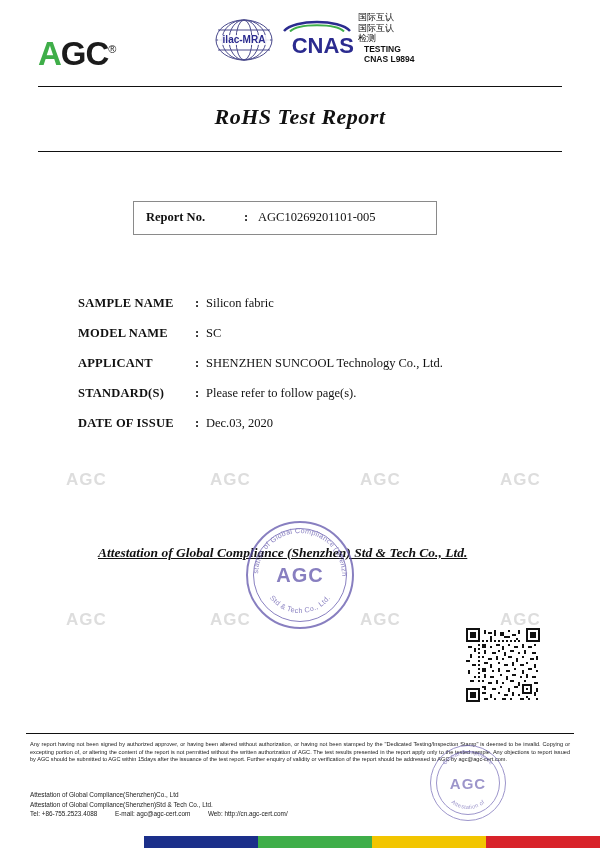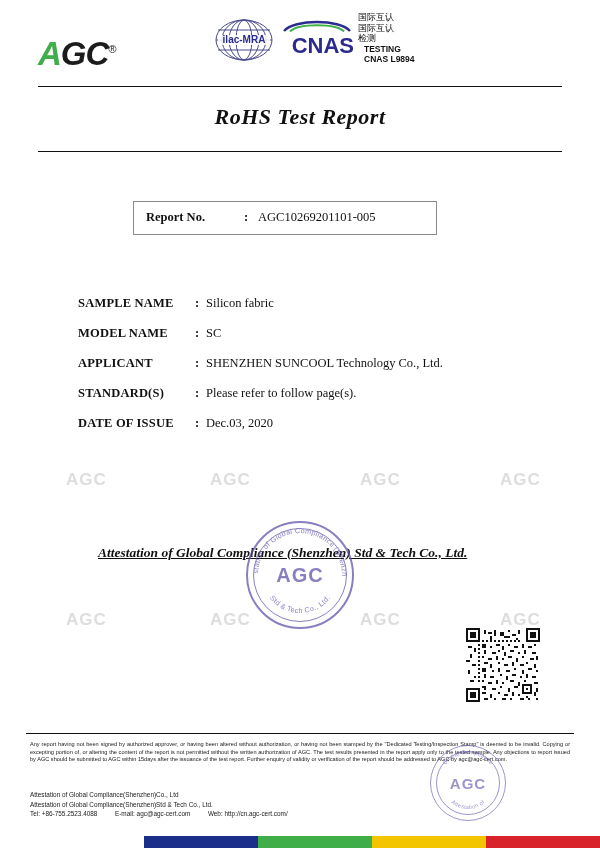--- a/index.html
+++ b/index.html
@@ -32,21 +32,20 @@
     left: 38px; top: 32px;
     width: 120px; height: 34px;
   }
   .agc-logo .agc-text {
     font-family: "Liberation Sans", sans-serif;
     font-weight: bold;
     font-size: 33px;
     letter-spacing: -1px;
     color: #1b1b1b;
     line-height: 34px;
-    font-style: italic;
   }
   .agc-logo .agc-a {
     color: #3fae49;
   }
   .agc-logo .reg {
     font-size: 11px;
     vertical-align: super;
     font-weight: normal;
   }
 

